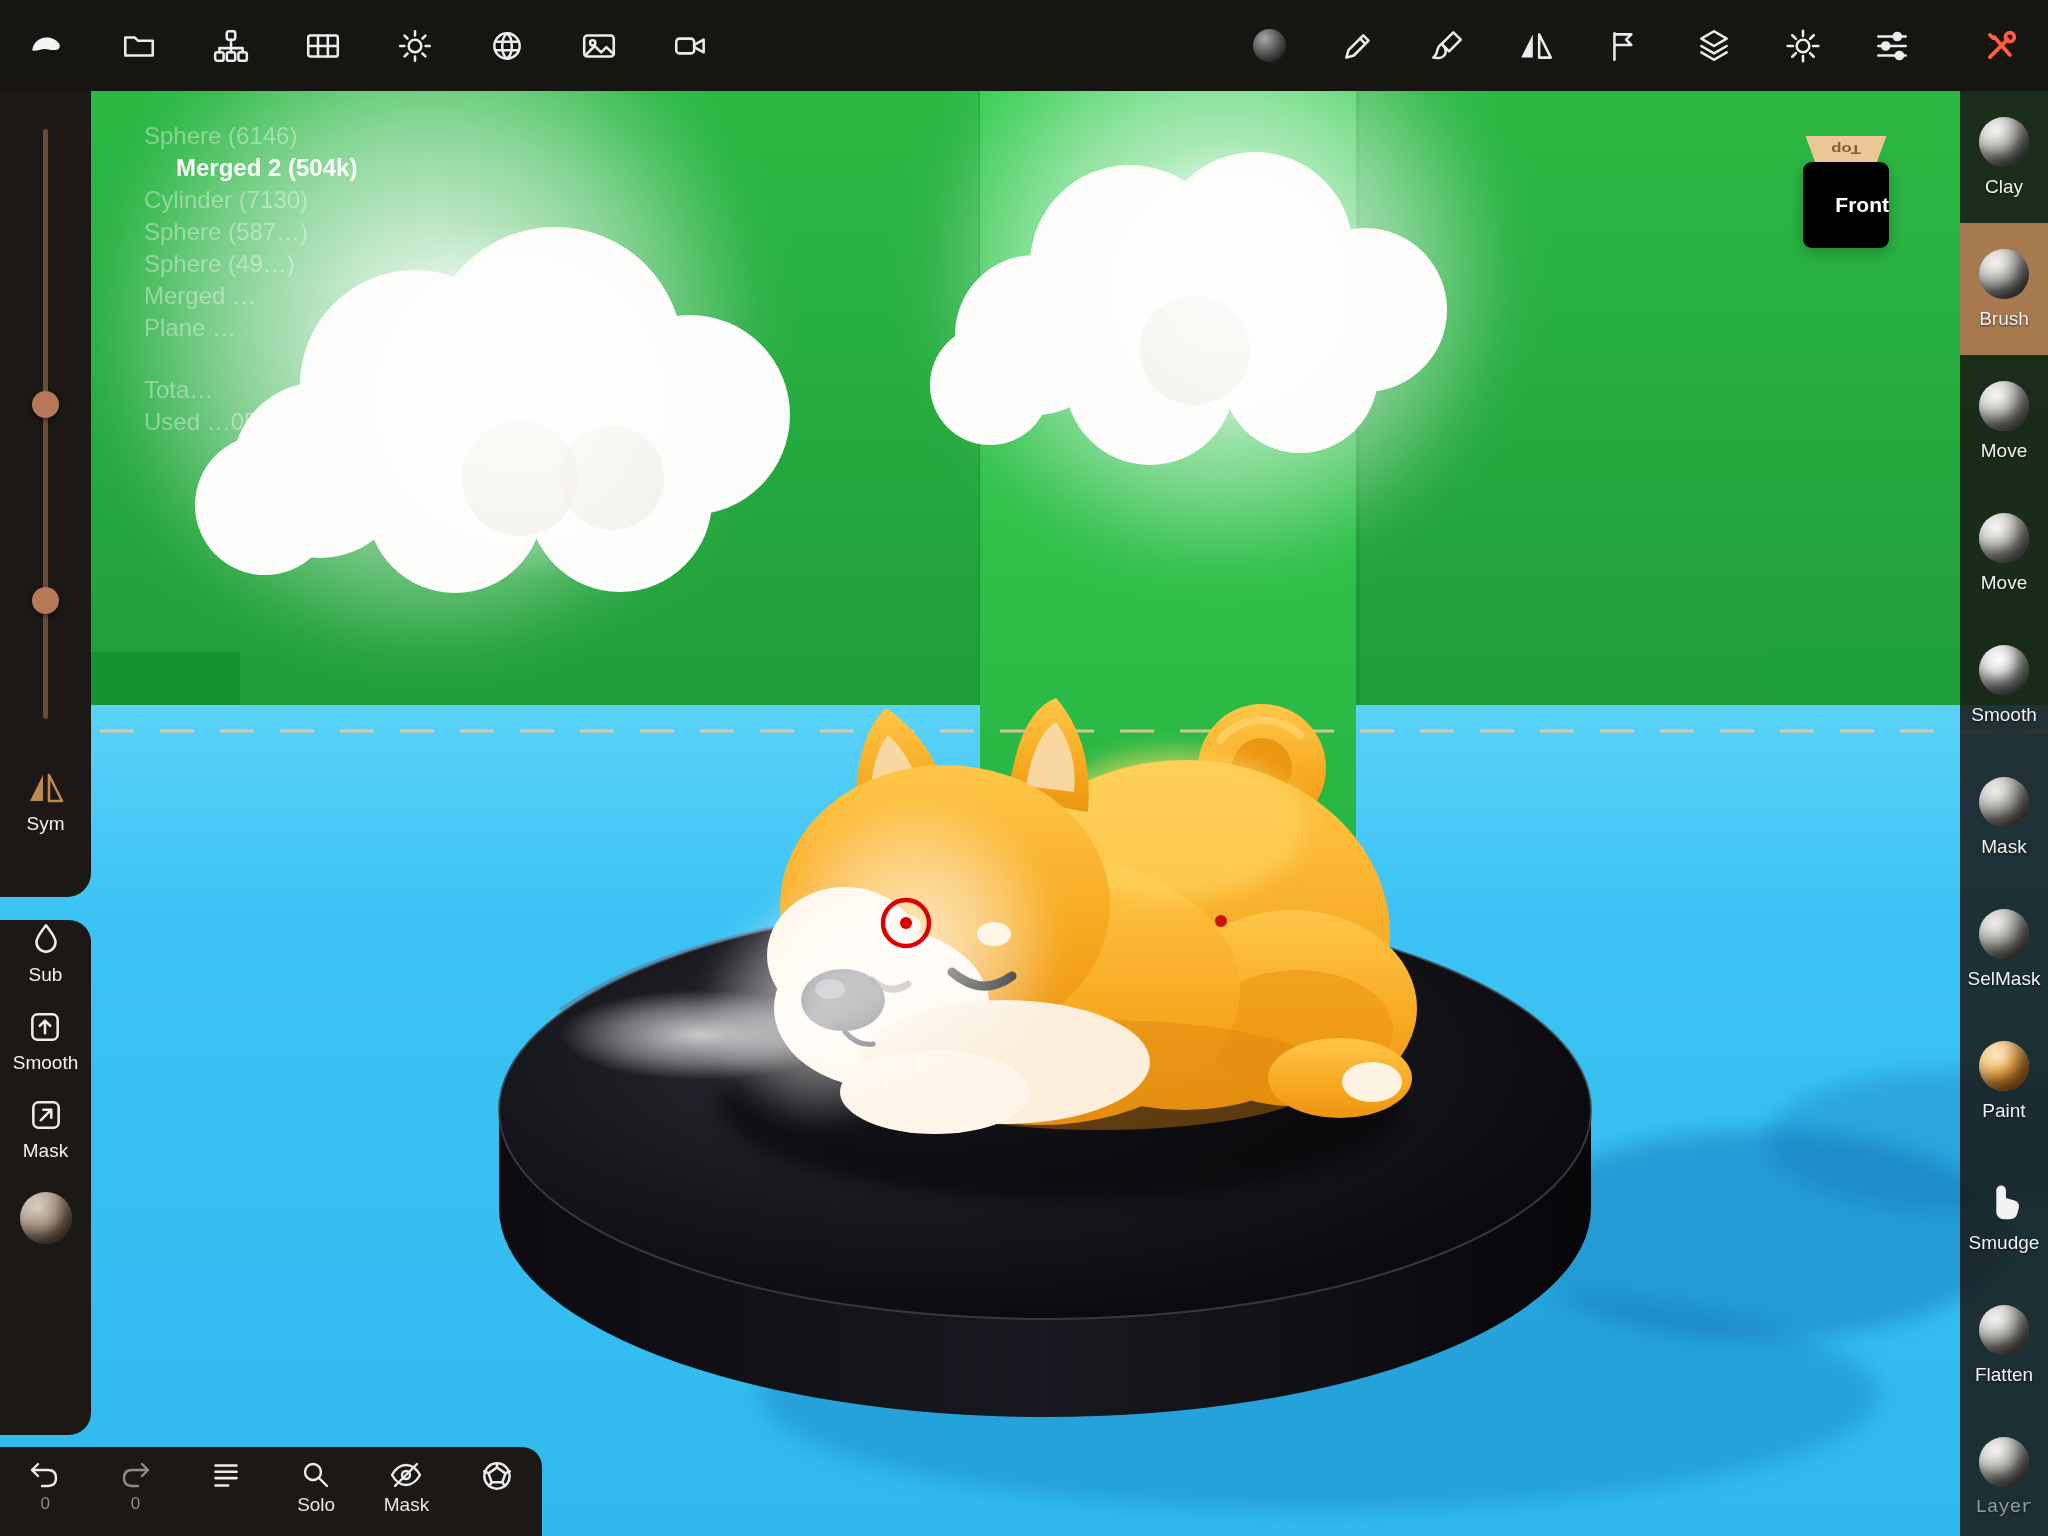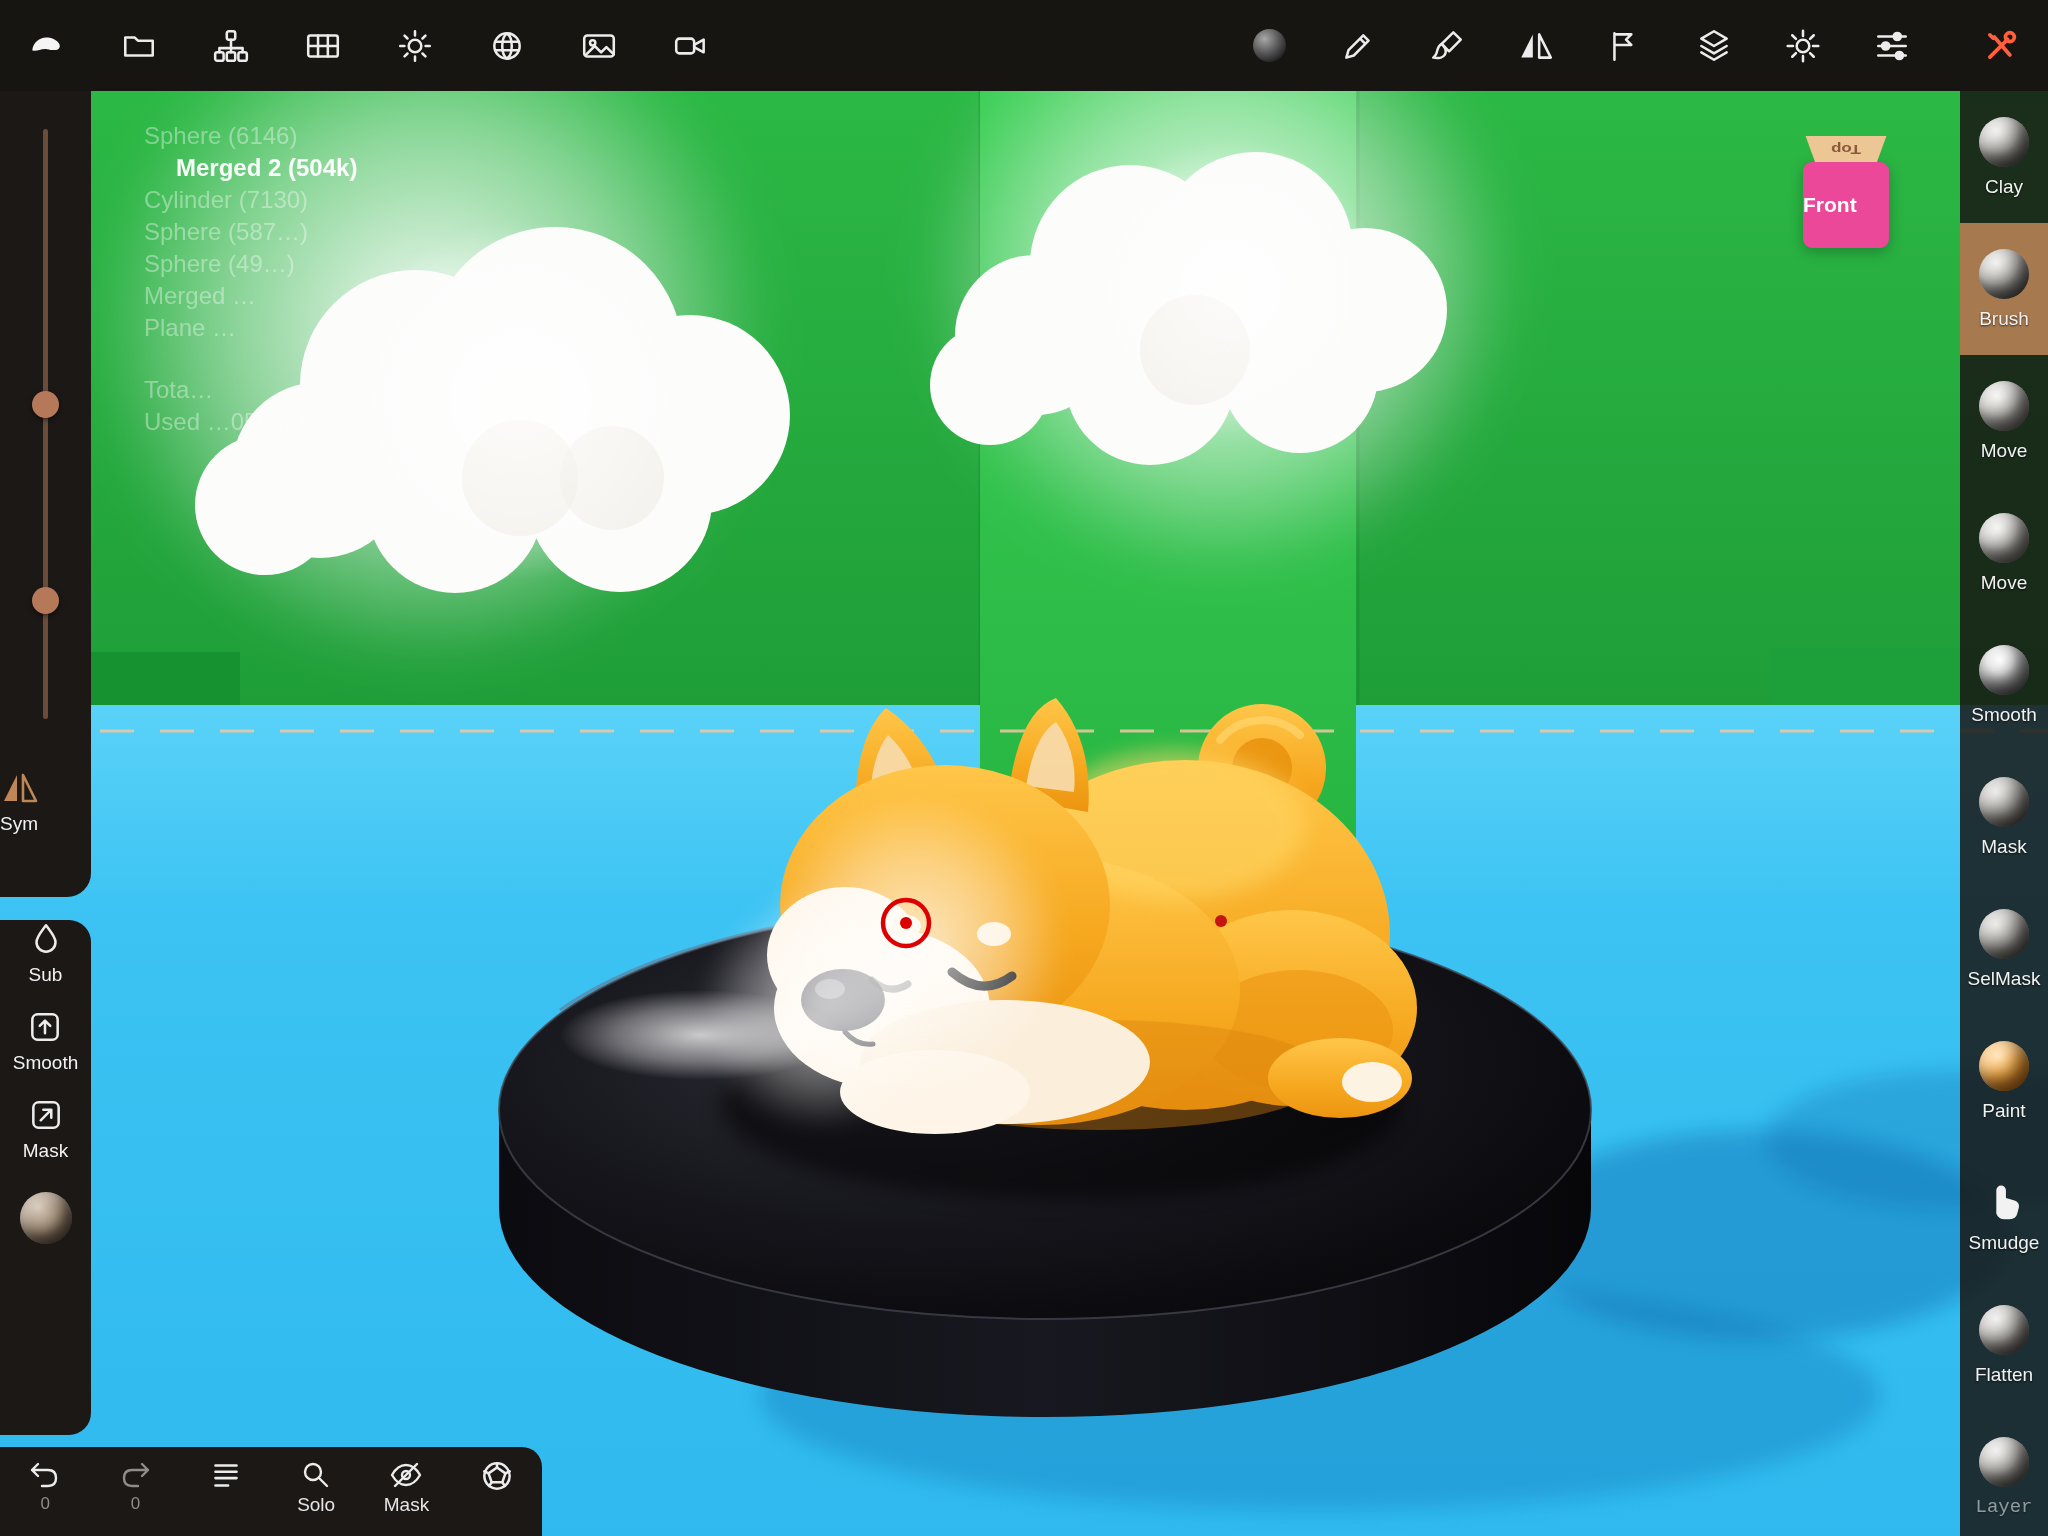--- a/index.html
+++ b/index.html
@@ -14,42 +14,42 @@
   .stats{position:absolute;left:144px;top:120px;z-index:5;pointer-events:none;}
   .stats .ln{display:block;font-size:24px;line-height:32px;color:rgba(255,255,255,.38);white-space:nowrap;}
   .stats .ln.bright{color:rgba(255,255,255,.96);font-weight:bold;margin-left:32px;}
   .stats .ln.sp{margin-top:30px;}
   
   .gizmo{position:absolute;left:1800px;top:136px;width:92px;z-index:10;cursor:pointer;}
   .gizmo-top{width:86px;height:26px;margin:0 3px;background:#ecc795;
     clip-path:polygon(14% 100%,86% 100%,97% 0,3% 0);
     display:flex;align-items:center;justify-content:center;overflow:hidden;}
   .gizmo-top span{transform:rotate(180deg) scaleY(.8);font-size:17px;color:#8a5a3c;font-weight:bold;}
-  .gizmo-front{width:86px;height:86px;margin:0 3px;background:#ec4899;border-radius:9px;
-    display:flex;align-items:center;justify-content:flex-start;color:#fff;font-size:21px;font-weight:bold;
+  .gizmo-front{width:86px;height:86px;margin:0 3px;background:#000000;border-radius:9px;
+    display:flex;align-items:center;justify-content:flex-end;color:#fff;font-size:21px;font-weight:bold;
     box-shadow:0 4px 14px rgba(0,0,0,.25);}
   
   .topbar{position:absolute;left:0;top:0;width:2048px;height:91px;background:#171512;z-index:30;
     display:flex;align-items:center;justify-content:space-between;padding:0 26px;box-sizing:border-box;}
   .tb-group{display:flex;align-items:center;gap:50px;}
   .tb-group.right{gap:47px;}
   .icon-btn{width:42px;height:42px;display:flex;align-items:center;justify-content:center;cursor:pointer;}
   .icon-btn.debug{margin-left:20px;}
   .ic{stroke:#ececec;fill:none;stroke-width:2.4;stroke-linecap:round;stroke-linejoin:round;}
   .ic-orange{stroke:#ff5f3d;fill:none;stroke-width:3.4;stroke-linecap:round;stroke-linejoin:round;}
   .matcap-mini{width:33px;height:33px;border-radius:50%;
     background:radial-gradient(circle at 35% 30%,#a8a8a8,#4c4c4c 52%,#121212 88%);}
   
   .lpanel1{position:absolute;left:0;top:91px;width:91px;height:806px;background:#1b1816;
     border-radius:0 0 24px 0;z-index:25;}
   .slider-track{position:absolute;left:43px;top:38px;width:5px;height:590px;background:#6b4c38;border-radius:3px;cursor:pointer;}
   .slider-knob{position:absolute;left:32px;width:27px;height:27px;border-radius:50%;background:#b5795a;cursor:pointer;
     box-shadow:0 2px 5px rgba(0,0,0,.5);}
   .knob-a{top:300px;} .knob-b{top:496px;}
-  .sym-wrap{position:absolute;left:0;top:680px;width:91px;display:flex;flex-direction:column;align-items:flex-start;gap:8px;cursor:pointer;}
+  .sym-wrap{position:absolute;left:0;top:680px;width:91px;display:flex;flex-direction:column;align-items:center;gap:8px;cursor:pointer;}
   .lp-label{font-size:19px;color:#f2f2f2;}
   .lpanel2{position:absolute;left:0;top:920px;width:91px;height:515px;background:#1b1816;
     border-radius:0 22px 22px 0;z-index:25;display:flex;flex-direction:column;align-items:center;box-sizing:border-box;}
   .lp-item{display:flex;flex-direction:column;align-items:center;gap:6px;margin-bottom:22px;cursor:pointer;}
   .mat-ball{width:52px;height:52px;border-radius:50%;margin-top:8px;cursor:pointer;
     background:radial-gradient(circle at 35% 30%,#d8cabb,#937f6b 50%,#463a2d 85%);
     box-shadow:inset -8px -10px 12px rgba(0,0,0,.45), inset 6px 8px 10px rgba(255,255,255,.25);}
   
   .bbar{position:absolute;left:0;bottom:0;width:542px;height:89px;background:#1b1816;border-radius:0 20px 0 0;z-index:25;
     display:flex;align-items:flex-start;justify-content:space-around;padding-top:10px;box-sizing:border-box;}

